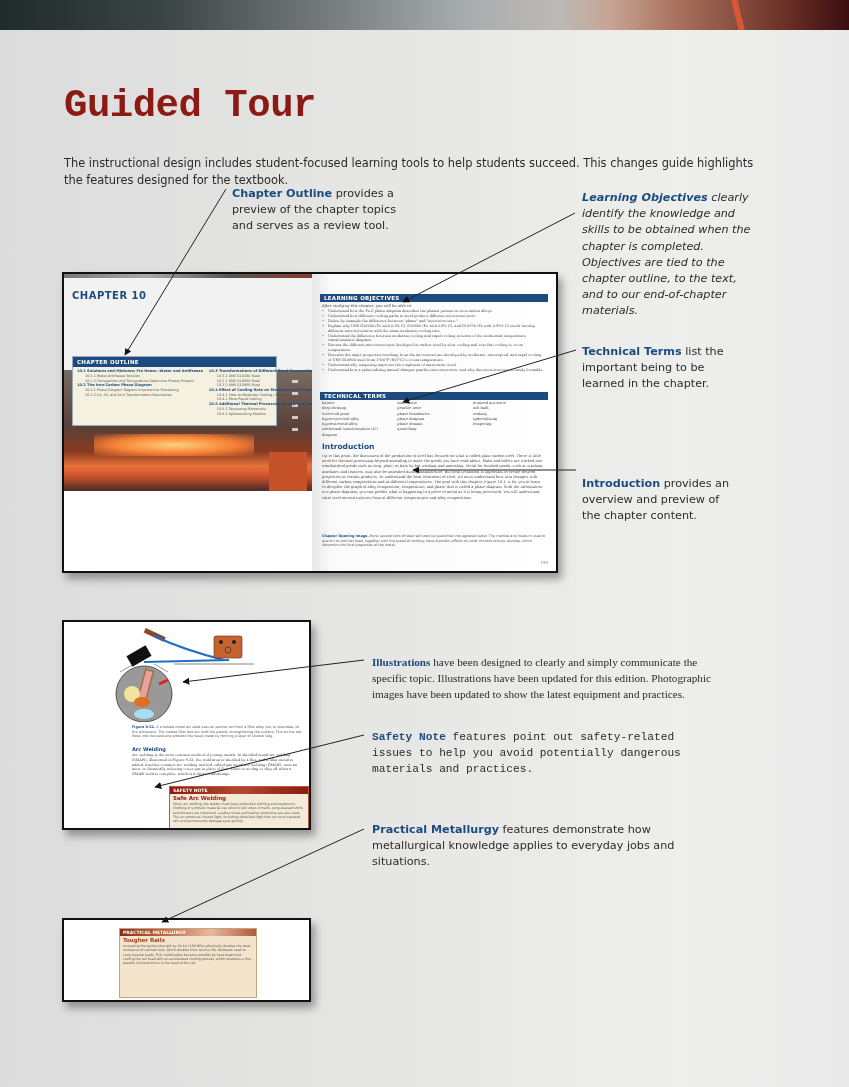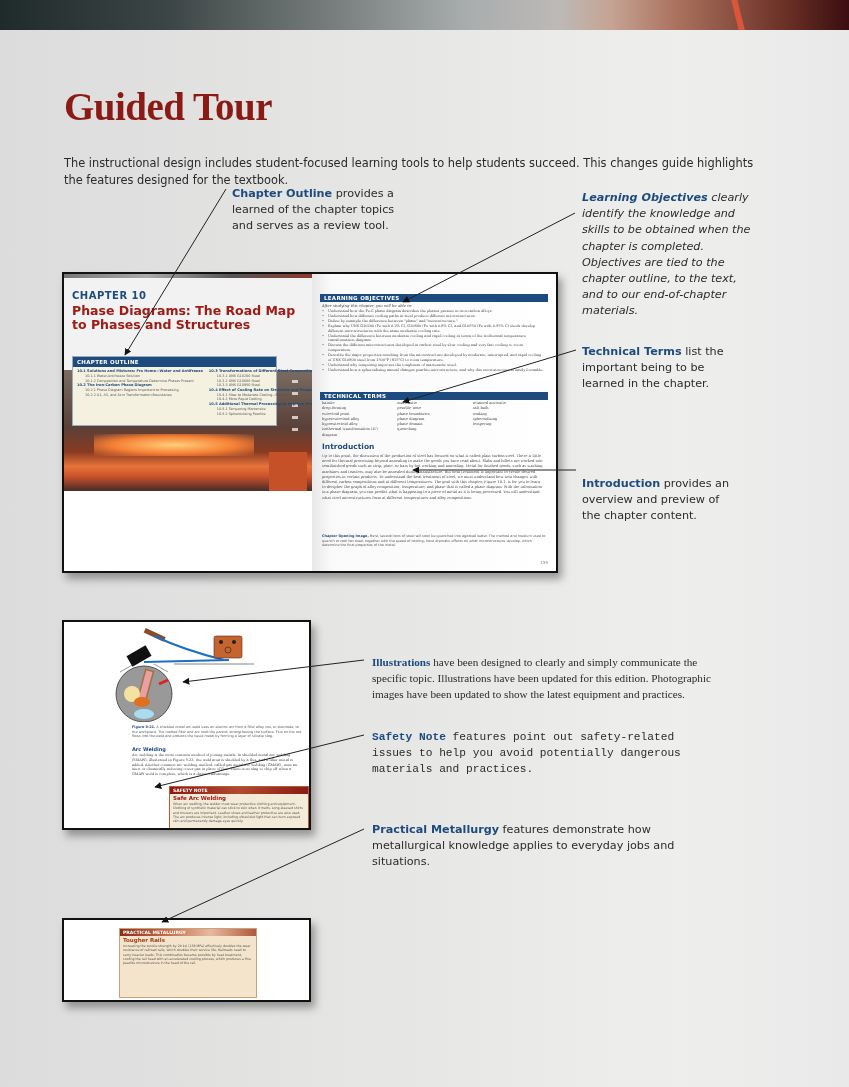--- a/index.html
+++ b/index.html
@@ -14,21 +14,21 @@
     position: absolute; left: 0; top: 0; width: 849px; height: 30px;
     background: linear-gradient(90deg, #1f2a2a 0%, #3d4646 20%, #7a8080 40%, #a9adae 55%, #bdb9b6 66%, #c6a393 72%, #a9705c 80%, #6e3328 92%, #3a0d10 100%);
     overflow: hidden;
   }
   .banner .streak {
     position: absolute; left: 735px; top: -5px; width: 6px; height: 40px;
     background: #e8583a; transform: rotate(-14deg); opacity: 0.85;
   }
   .title {
     position: absolute; left: 64px; top: 84px;
-    font-family: Liberation Serif, serif; font-weight: bold;
+    font-family: Liberation Mono, monospace; font-weight: bold;
     font-size: 39px; color: #8b1a14; letter-spacing: -0.5px;
   }
   .intro {
     position: absolute; left: 64px; top: 155px; width: 700px;
     font-size: 11.4px; line-height: 17px; color: #2a2a2a;
   }
   .callout {
     position: absolute; font-size: 11.2px; line-height: 16.2px; color: #2b2b2b;
   }
   .callout b { color: #1d4b7f; font-weight: bold; }
@@ -111,21 +111,21 @@
 <body>
 
 <div class="banner">
   <div class="streak"></div>
 </div>
 
 <h1 class="title">Guided Tour</h1>
 <p class="intro">The instructional design includes student-focused learning tools to help students succeed. This changes guide highlights the features designed for the textbook.</p>
 
 <div class="callout" style="left:232px; top:186px; width:170px;">
-  <b>Chapter Outline</b><span> provides a learned of the chapter topics and serves as a review tool.</span>
+  <b>Chapter Outline</b><span> provides a preview of the chapter topics and serves as a review tool.</span>
 </div>
 <div class="callout" style="left:582px; top:190px; width:170px;font-style:italic;">
   <b>Learning Objectives</b><span> clearly identify the knowledge and skills to be obtained when the chapter is completed. Objectives are tied to the chapter outline, to the text, and to our end-of-chapter materials.</span>
 </div>
 <div class="callout" style="left:582px; top:344px; width:150px;">
   <b>Technical Terms</b><span> list the important being to be learned in the chapter.</span>
 </div>
 <div class="callout" style="left:582px; top:476px; width:150px;">
   <b>Introduction</b><span> provides an overview and preview of the chapter content.</span>
 </div>
@@ -136,21 +136,20 @@
   <b>Safety Note</b><span> features point out safety-related issues to help you avoid potentially dangerous materials and practices.</span>
 </div>
 <div class="callout" style="left:372px; top:822px; width:340px;">
   <b>Practical Metallurgy</b><span> features demonstrate how metallurgical knowledge applies to everyday jobs and situations.</span>
 </div>
 
 <div class="spread">
   <div class="left-page">
     <div class="topstrip"></div>
     <div class="chap-num">CHAPTER 10</div>
-    <div class="chap-title">Phase Diagrams: The Road Map to Phases and Structures</div>
     <div class="photo">
       <div class="glow"></div>
       <div class="rightmach"></div>
       <div class="lights"></div>
     </div>
     <div class="outline-box">
       <div class="hdr">CHAPTER OUTLINE</div>
       <div class="outline-cols">
         <div class="col">
           <div class="outline-item">10.1 Solutions and Mixtures: Fro Home—Water and Antifreeze</div>

